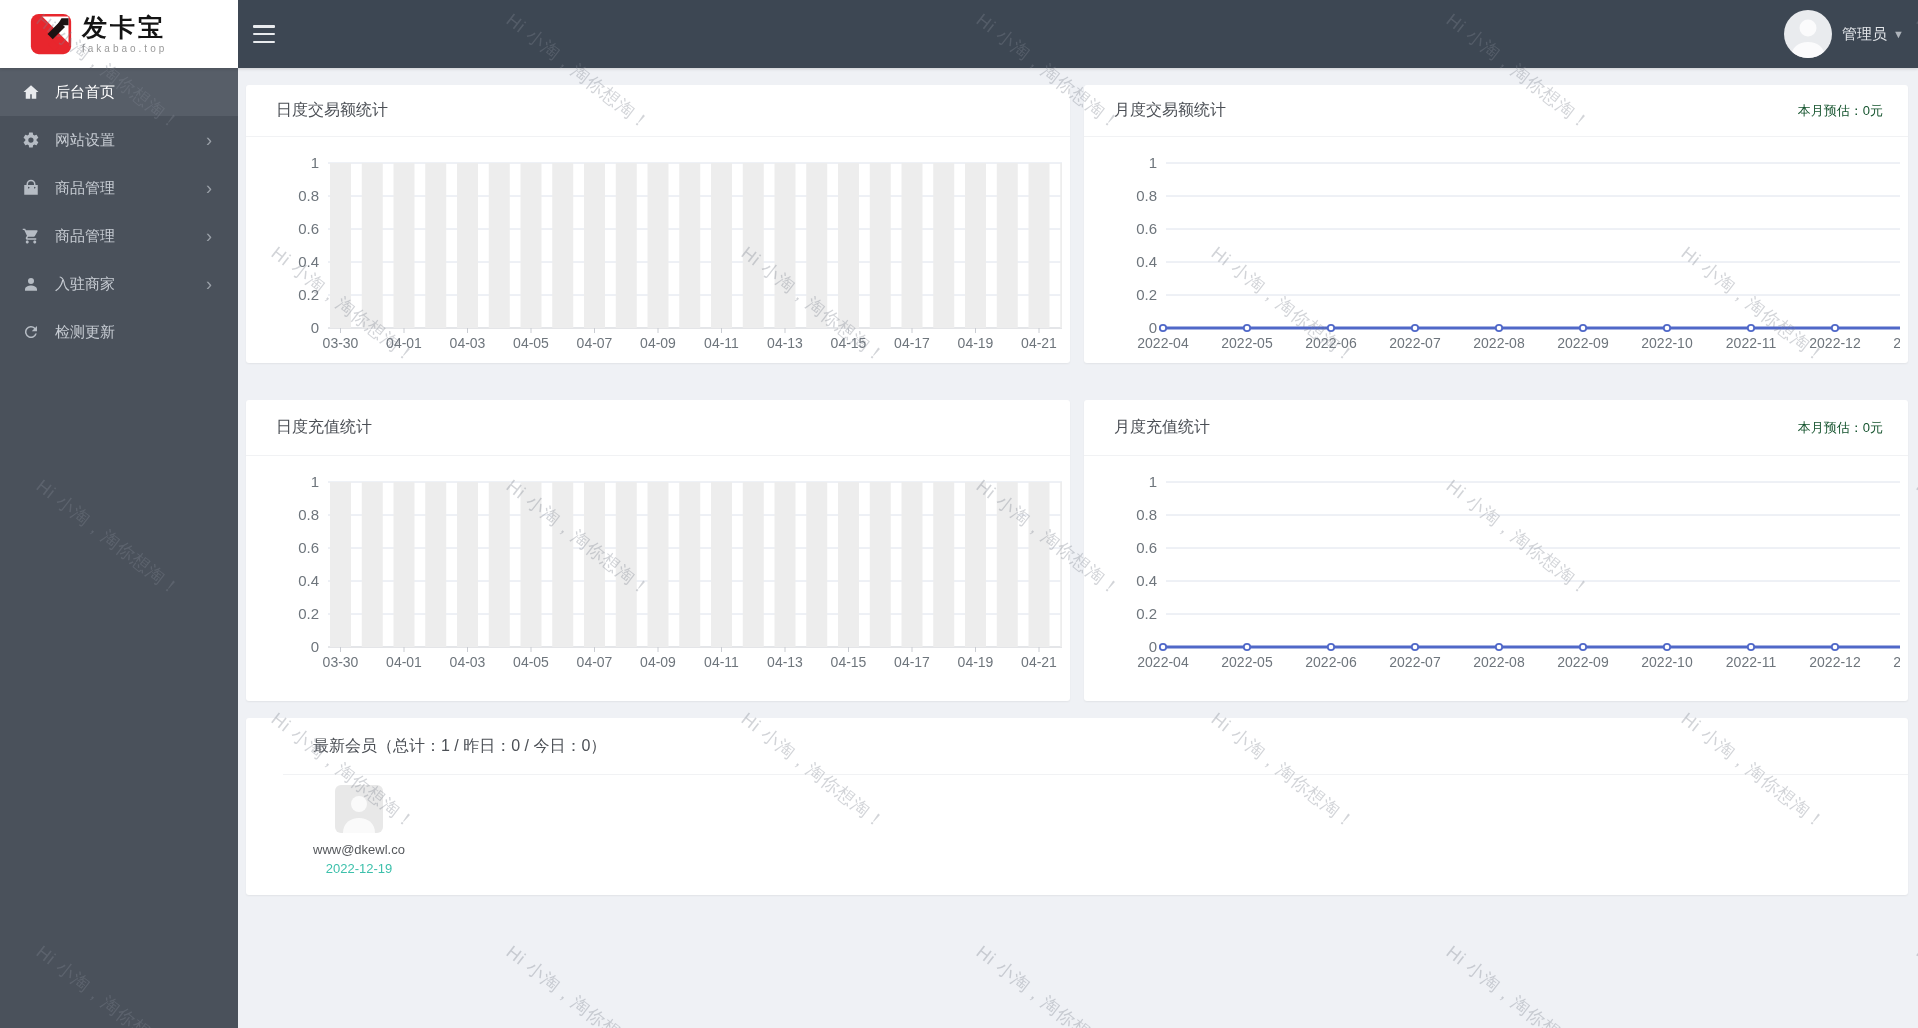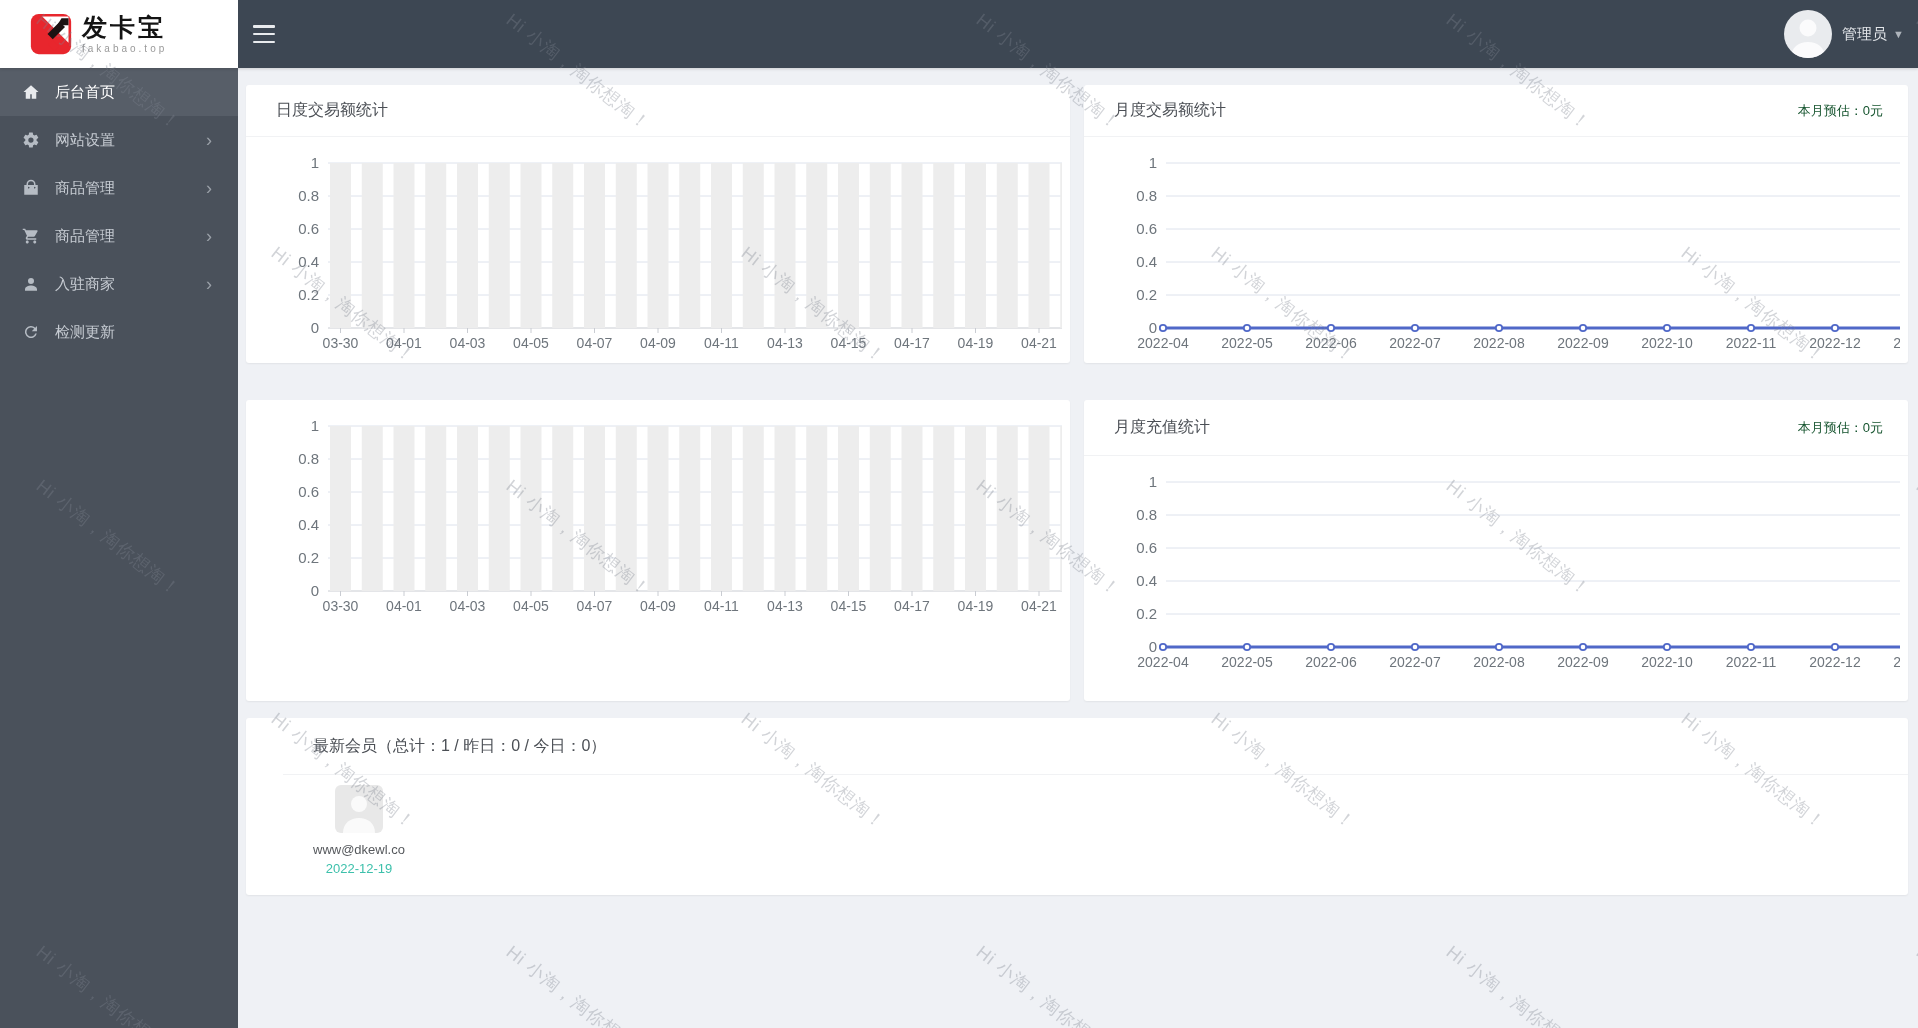--- a/index.html
+++ b/index.html
@@ -264,20 +264,23 @@
             <circle cx="751" cy="191" r="3.2" fill="#ffffff" stroke="#5068c8" stroke-width="1.8"></circle>
             <text x="751" y="211" text-anchor="middle" font-size="14" fill="#6e757c">2022-12</text>
             <circle cx="835" cy="191" r="3.2" fill="#ffffff" stroke="#5068c8" stroke-width="1.8"></circle>
             <text x="835" y="211" text-anchor="middle" font-size="14" fill="#6e757c">2023-01</text>
           </svg>
       </div>
     </div>
 
     <div class="cards-row row-2">
       <div class="card">
+        <div class="card-header">
+          <span class="card-title">日度充值统计</span>
+        </div>
         <svg class="chart" width="816" height="245">
             <line x1="82" y1="26" x2="816" y2="26" stroke="#dde2ec" stroke-width="1"></line>
             <text x="73" y="31" text-anchor="end" font-size="15" fill="#6e757c">1</text>
             <line x1="82" y1="59" x2="816" y2="59" stroke="#dde2ec" stroke-width="1"></line>
             <text x="73" y="64" text-anchor="end" font-size="15" fill="#6e757c">0.8</text>
             <line x1="82" y1="92" x2="816" y2="92" stroke="#dde2ec" stroke-width="1"></line>
             <text x="73" y="97" text-anchor="end" font-size="15" fill="#6e757c">0.6</text>
             <line x1="82" y1="125" x2="816" y2="125" stroke="#dde2ec" stroke-width="1"></line>
             <text x="73" y="130" text-anchor="end" font-size="15" fill="#6e757c">0.4</text>
             <line x1="82" y1="158" x2="816" y2="158" stroke="#dde2ec" stroke-width="1"></line>

